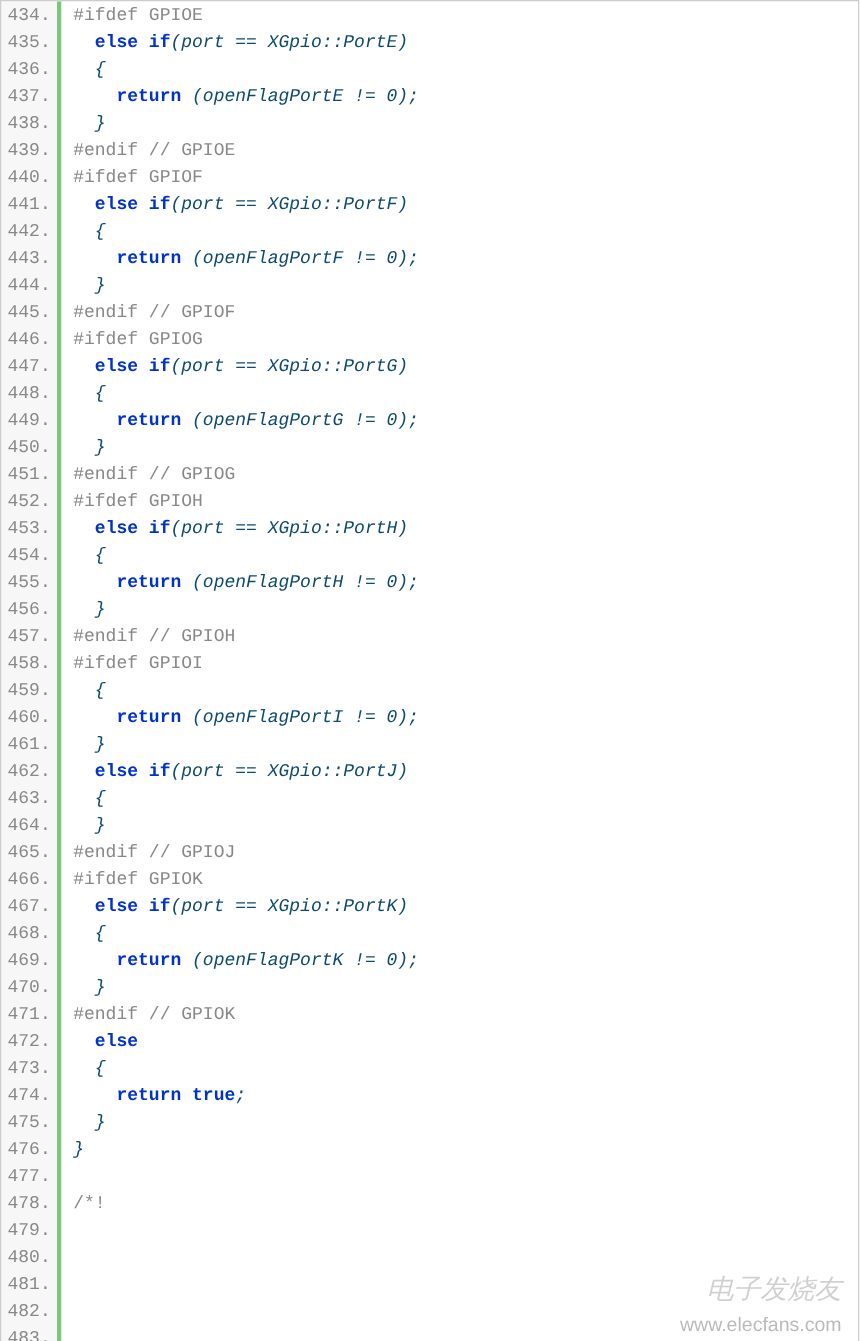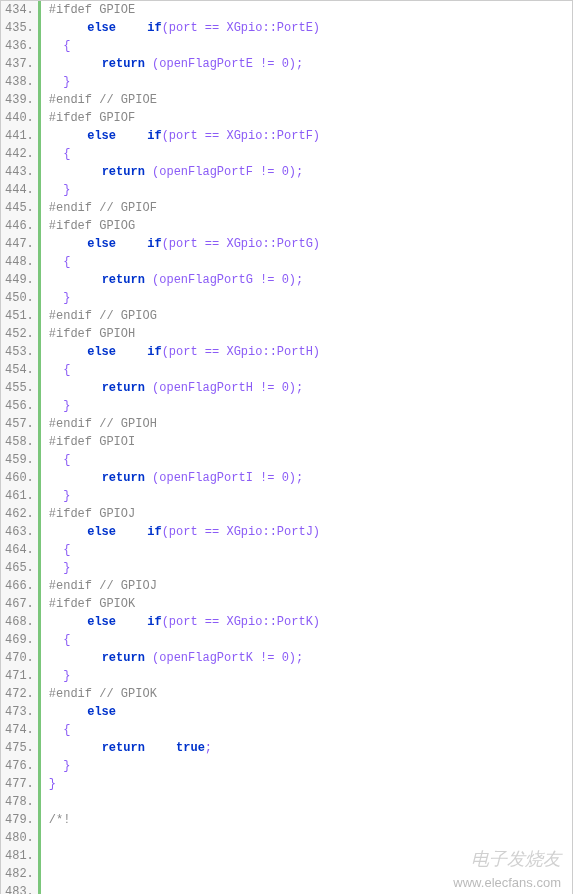--- a/index.html
+++ b/index.html
@@ -41,24 +41,24 @@
       height: 18px;
       line-height: 18px;
       white-space: pre;
     }
     .preproc {
       color: #888888;
     }
     .keyword {
       color: #0033cc;
       font-weight: bold;
-      margin-left: 24px;
     }
     .normal {
-      color: #8b5cf6;
+      color: #0c4a6e;
+      font-style: italic;
     }
     .watermark {
       position: absolute;
       bottom: 10px;
       right: 12px;
       opacity: 0.45;
       font-family: Arial, sans-serif;
       font-size: 13px;
       color: #666;
       text-align: right;
@@ -147,21 +147,20 @@
       <div><span class="preproc">#ifdef GPIOH</span></div>
       <div><span class="normal">  </span><span class="keyword">else</span><span class="normal"> </span><span class="keyword">if</span><span class="normal">(port == XGpio::PortH)</span></div>
       <div><span class="normal">  {</span></div>
       <div><span class="normal">    </span><span class="keyword">return</span><span class="normal"> (openFlagPortH != 0);</span></div>
       <div><span class="normal">  }</span></div>
       <div><span class="preproc">#endif // GPIOH</span></div>
       <div><span class="preproc">#ifdef GPIOI</span></div>
       <div><span class="normal">  {</span></div>
       <div><span class="normal">    </span><span class="keyword">return</span><span class="normal"> (openFlagPortI != 0);</span></div>
       <div><span class="normal">  }</span></div>
-      <div><span class="preproc">#ifdef GPIOJ</span></div>
       <div><span class="normal">  </span><span class="keyword">else</span><span class="normal"> </span><span class="keyword">if</span><span class="normal">(port == XGpio::PortJ)</span></div>
       <div><span class="normal">  {</span></div>
       <div><span class="normal">  }</span></div>
       <div><span class="preproc">#endif // GPIOJ</span></div>
       <div><span class="preproc">#ifdef GPIOK</span></div>
       <div><span class="normal">  </span><span class="keyword">else</span><span class="normal"> </span><span class="keyword">if</span><span class="normal">(port == XGpio::PortK)</span></div>
       <div><span class="normal">  {</span></div>
       <div><span class="normal">    </span><span class="keyword">return</span><span class="normal"> (openFlagPortK != 0);</span></div>
       <div><span class="normal">  }</span></div>
       <div><span class="preproc">#endif // GPIOK</span></div>

